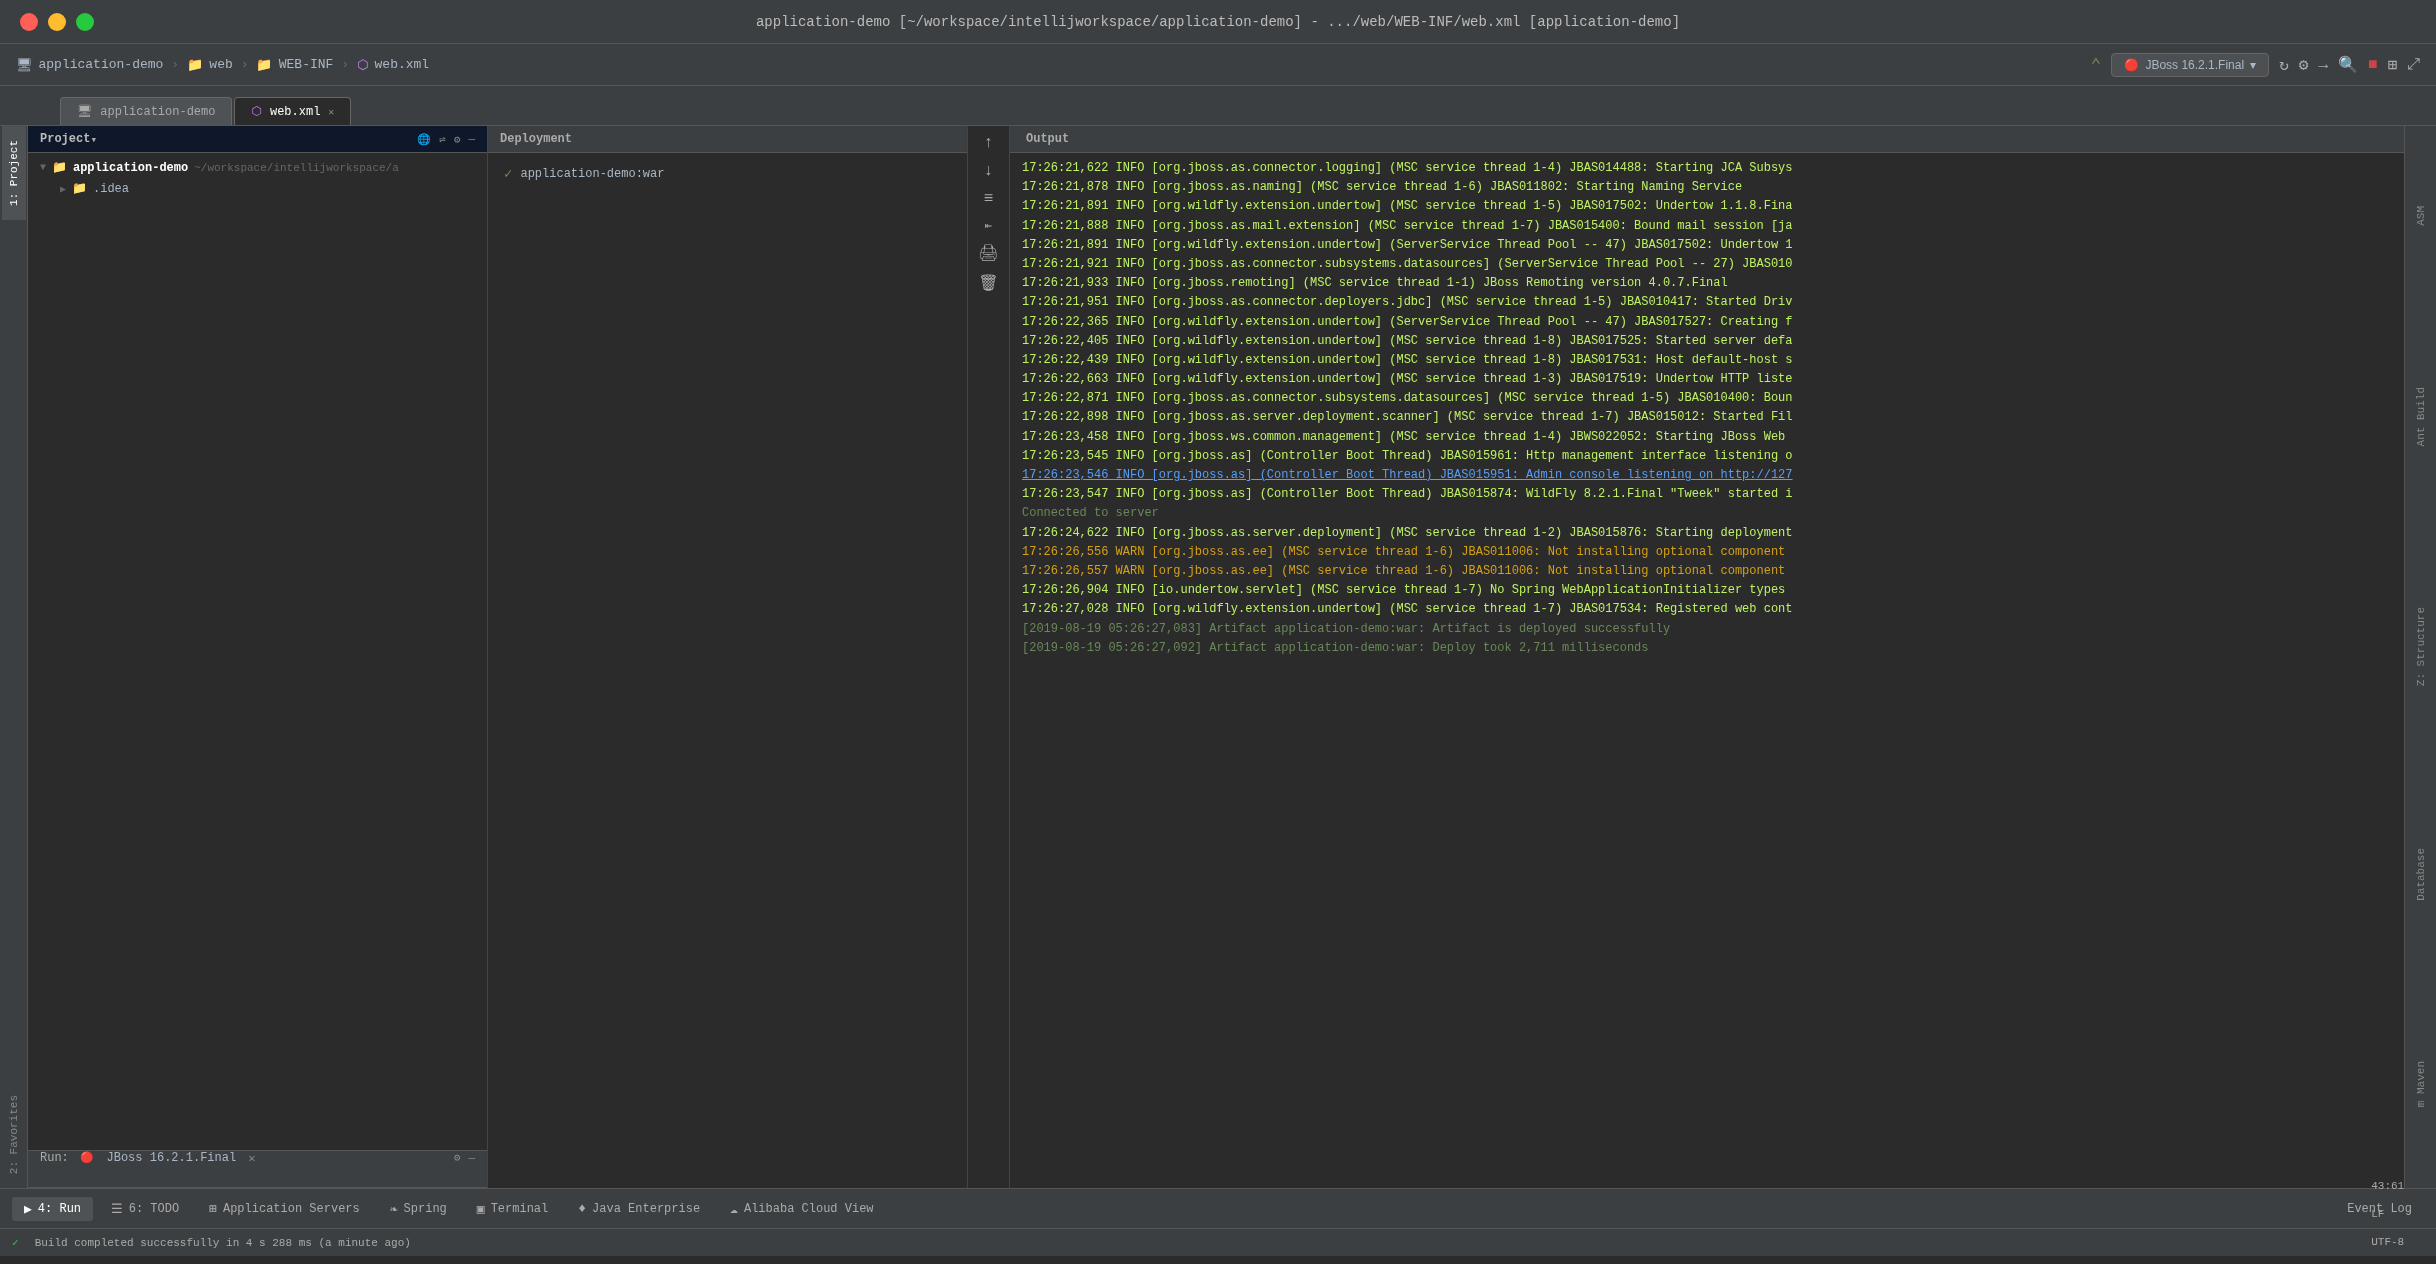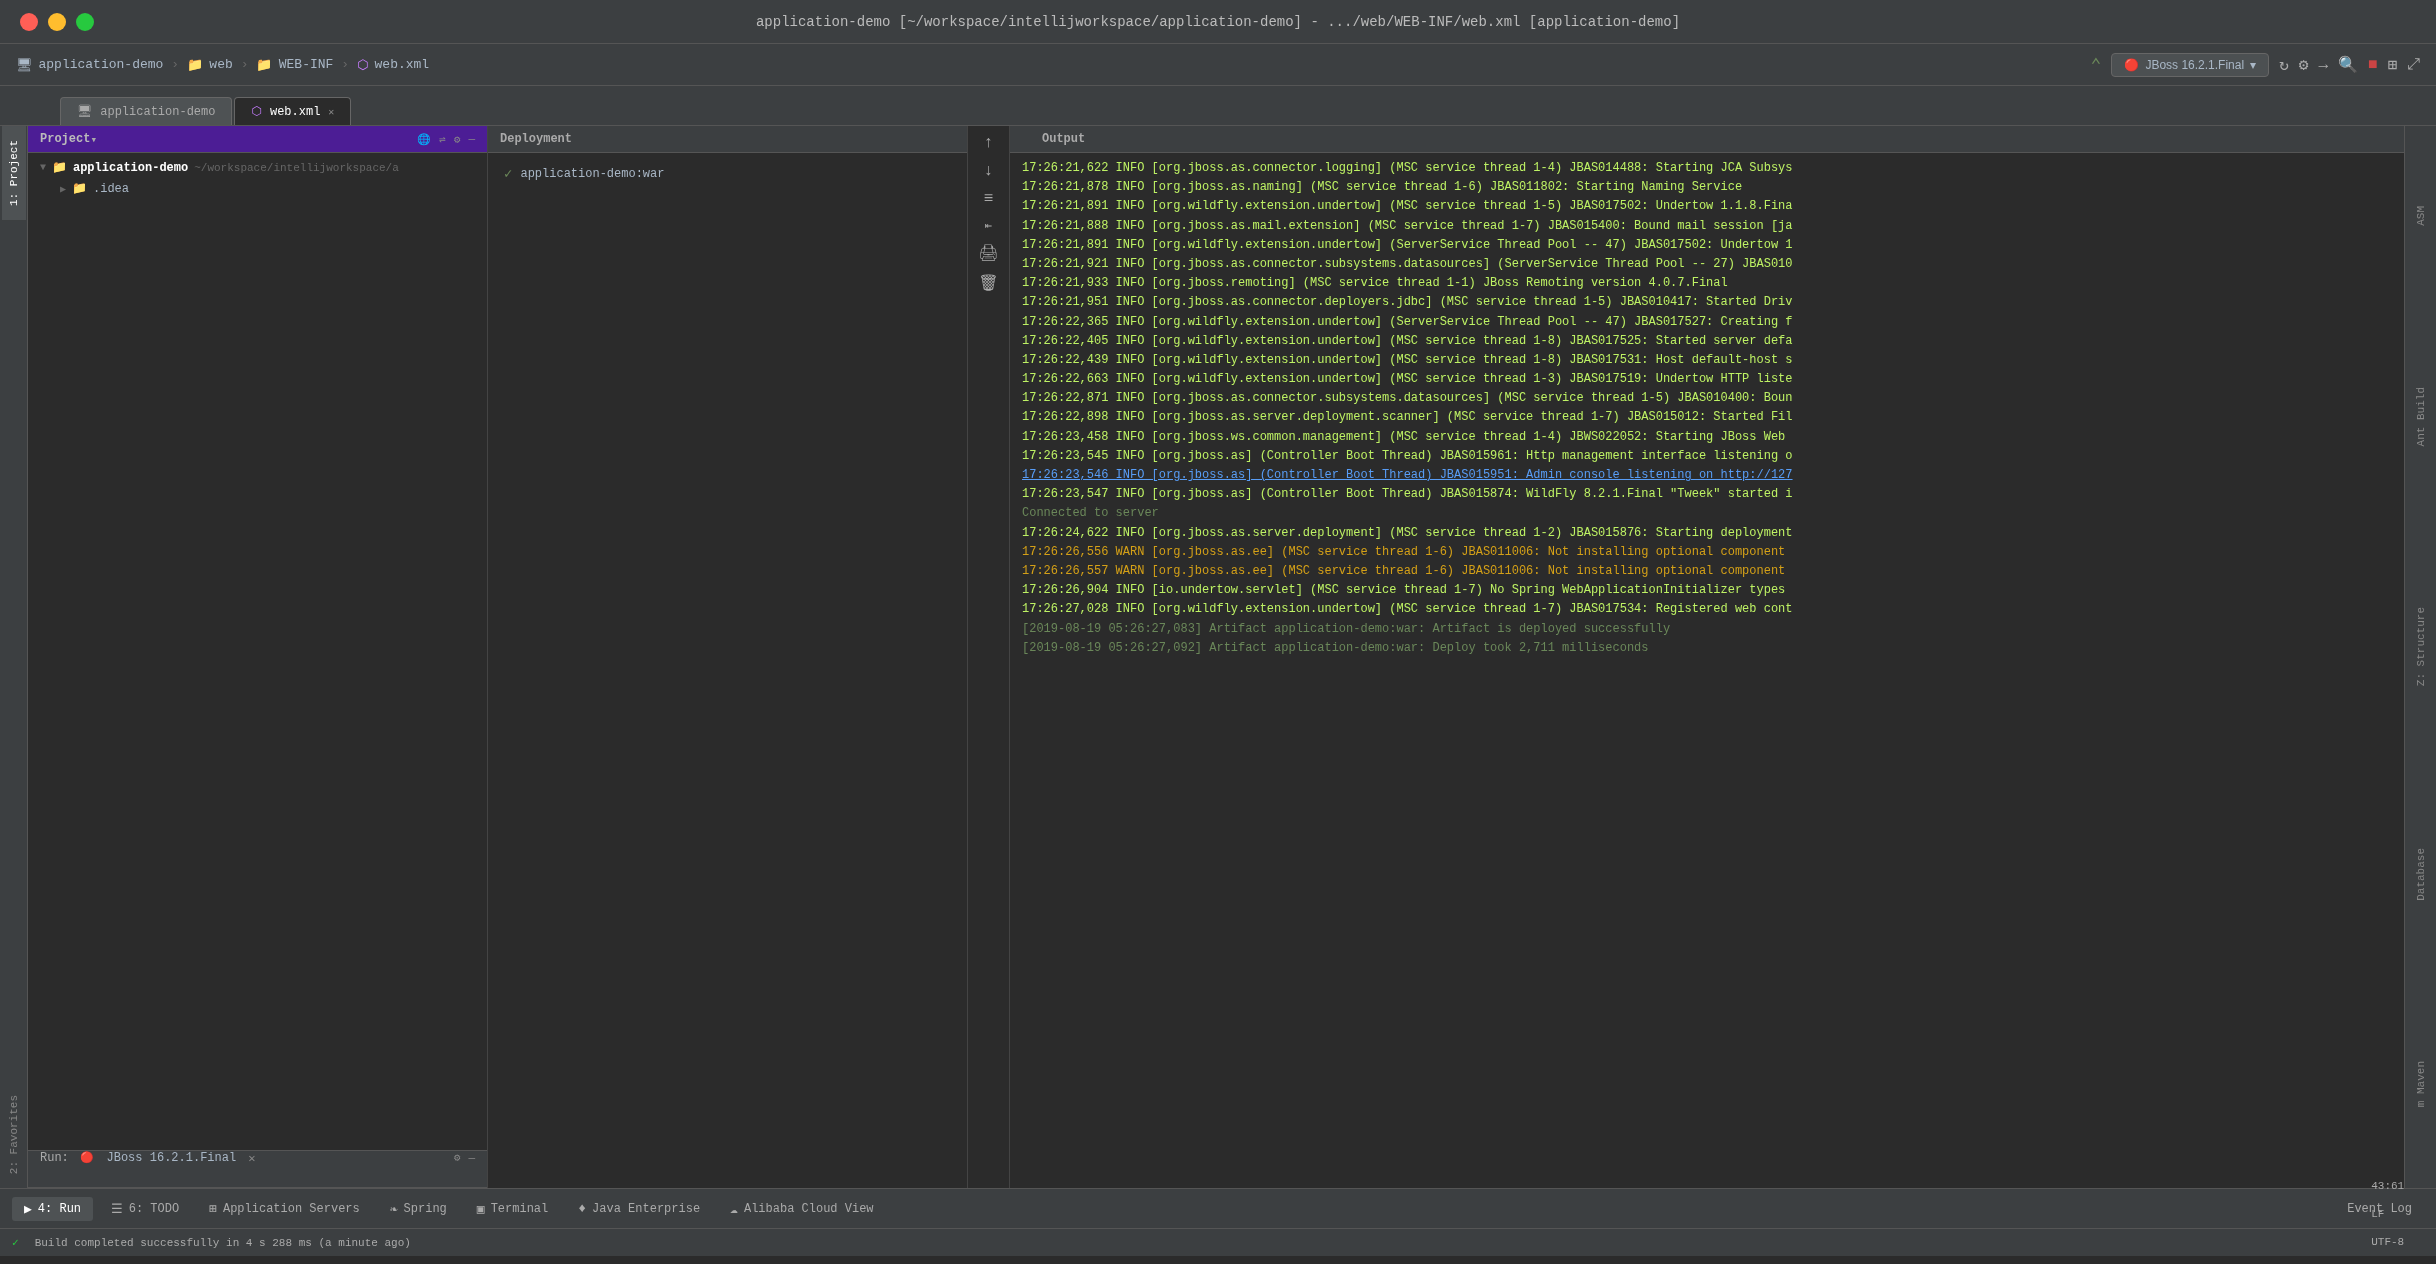--- a/index.html
+++ b/index.html
@@ -84,21 +84,21 @@
 
     
     .project-panel {
       width: 460px;
       background: #2b2b2b;
       border-right: 1px solid #444;
       display: flex;
       flex-direction: column;
     }
     .project-header {
-      background: #4c1d95;
+      background: #0f172a;
       padding: 6px 12px;
       display: flex;
       align-items: center;
       gap: 0;
       border-bottom: 1px solid #555;
     }
     .project-title { font-size: 12px; color: #bbb; font-weight: bold; }
     .project-header-icons { margin-left: auto; display: flex; gap: 8px; color: #888; }
     .project-tree { flex: 1; overflow: hidden; padding: 4px 0; }
     .tree-item {
@@ -180,21 +180,21 @@
 
     
     .output-panel {
       flex: 1;
       display: flex;
       flex-direction: column;
       overflow: hidden;
     }
     .output-header {
       background: #3c3f41;
-      padding: 6px 32px;
+      padding: 6px 16px;
       font-size: 12px;
       color: #aaa;
       font-weight: bold;
       border-bottom: 1px solid #555;
     }
     .output-content {
       flex: 1;
       overflow: hidden;
       padding: 6px 12px;
       font-size: 12px;

